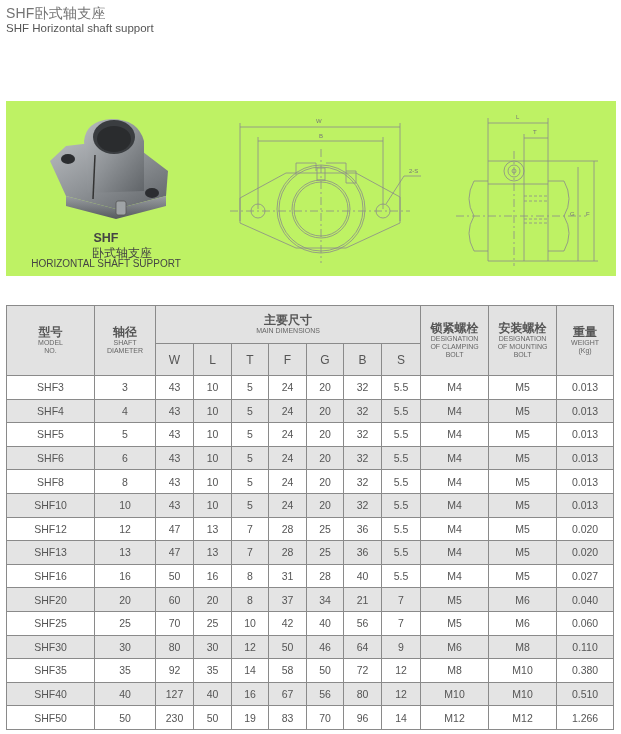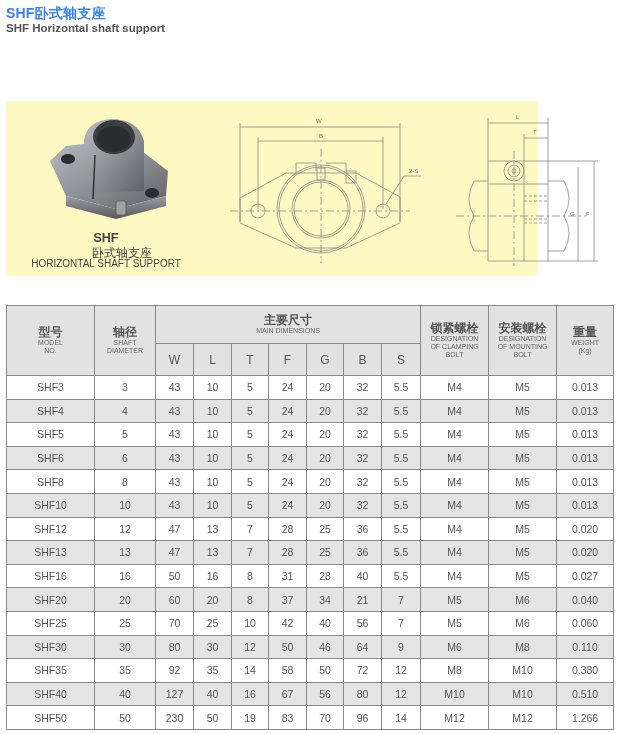--- a/index.html
+++ b/index.html
@@ -2,26 +2,26 @@
 <html><head>
 <meta charset="utf-8">
 <style>
   * { box-sizing: border-box; margin: 0; padding: 0; }
   body {
     width: 621px; height: 734px; background: #ffffff; position: relative;
     font-family: "Liberation Sans", "DejaVu Sans", sans-serif; color: #555;
     overflow: hidden;
   }
   .title-block { position: absolute; left: 6px; top: 5px; }
-  .title-cn { font-size: 14px; font-weight: bold; color: #3b82f6; line-height: 16px; letter-spacing: 0.2px; }
-  .title-en { font-size: 11.5px; font-weight: bold; color: #555; line-height: 14px; }
+  .title-cn { font-size: 14px; font-weight: normal; color: #737373; line-height: 16px; letter-spacing: 0.2px; }
+  .title-en { font-size: 11.5px; font-weight: normal; color: #555; line-height: 14px; }
 
   .banner {
-    position: absolute; left: 6px; top: 101px; width: 532px; height: 175px;
-    background: #fef9c3;
+    position: absolute; left: 6px; top: 101px; width: 610px; height: 175px;
+    background: #bef264;
   }
   .photo-panel { position: absolute; left: 0; top: 0; width: 210px; height: 175px; }
   .photo-caption { position: absolute; left: 0; width: 200px; text-align: center; color: #444; }
   .cap-model { top: 130px; font-size: 12.5px; font-weight: bold; left: 0; }
   .cap-cn { top: 144px; font-size: 12px; left: 16px; }
   .cap-en { top: 157px; font-size: 10px; left: 0; }
 
   .drawing-front { position: absolute; left: 210px; top: 0; width: 215px; height: 175px; }
   .drawing-side { position: absolute; left: 430px; top: 0; width: 180px; height: 175px; }
   .dim-label { font-family: "Liberation Sans", sans-serif; font-size: 6px; fill: #777; }

